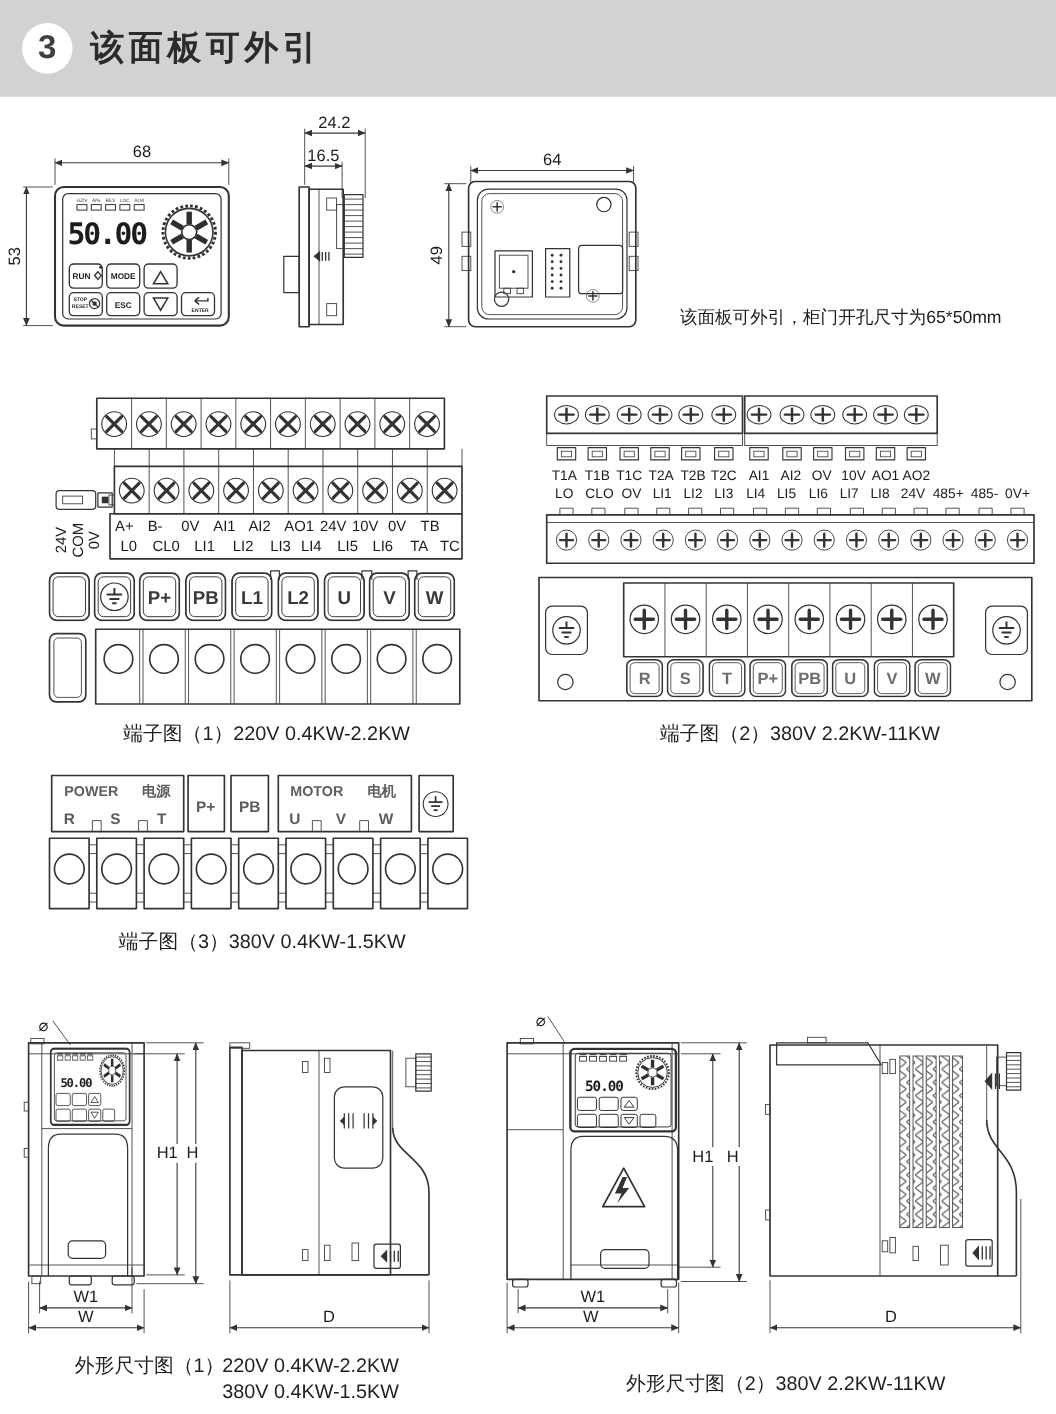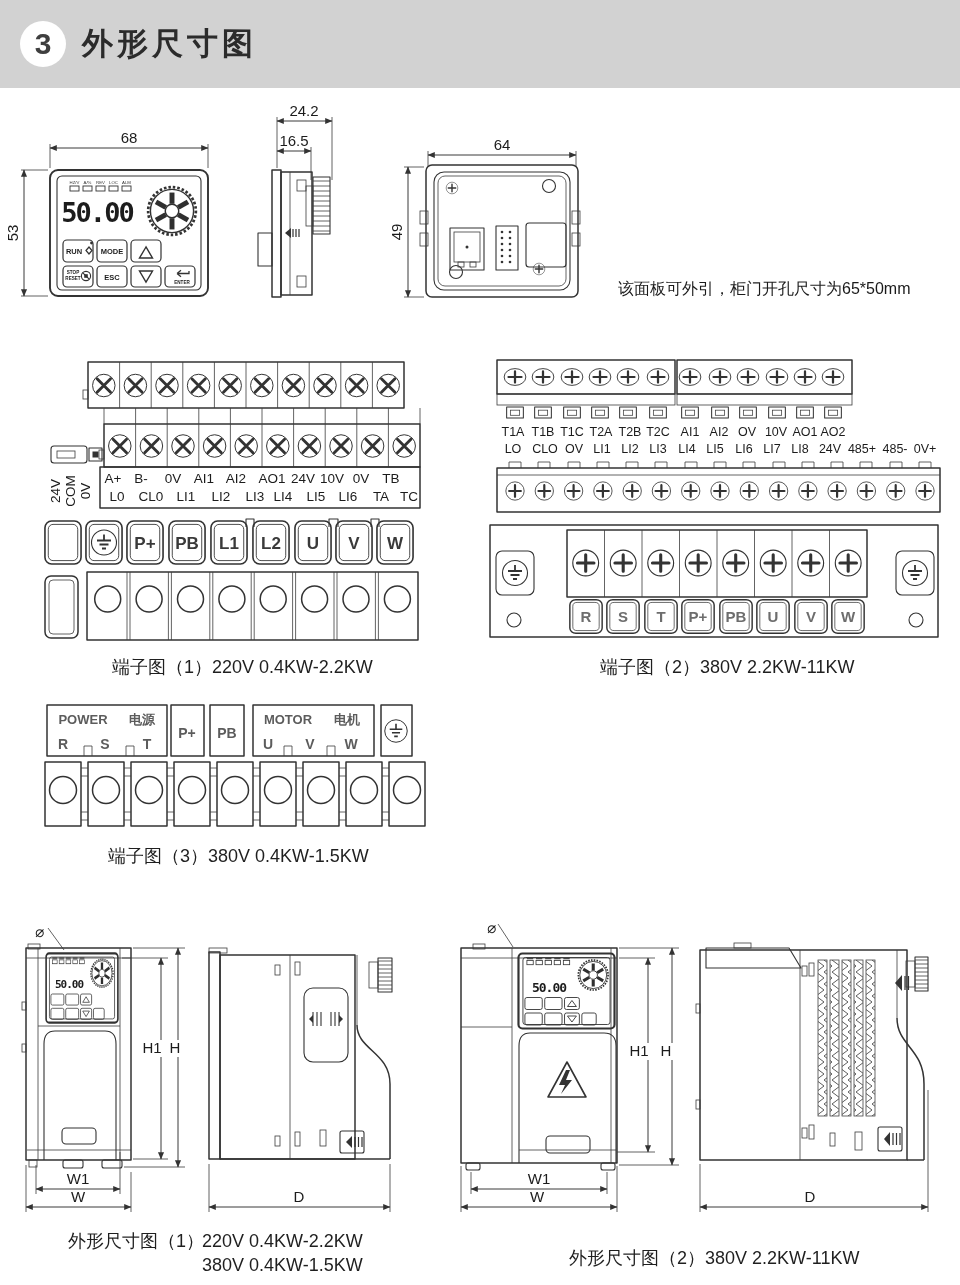--- a/index.html
+++ b/index.html
@@ -37,21 +37,21 @@
 </style>
 </head>
 <body>
 
 <div id="page">
 
   <div class="header">
     <div class="header-circle">
       <span>3</span>
     </div>
-    <div class="header-title">外形尺寸图</div>
+    <div class="header-title">该面板可外引</div>
   </div>
 
   <svg width="960" height="1285" viewBox="0 0 960 1285">
     <defs>
       <marker id="ar" viewBox="0 0 10 10" refX="8.5" refY="5" markerWidth="8" markerHeight="8" orient="auto-start-reverse">
         <path d="M0,1.2 L9,5 L0,8.8 Z" fill="#333"></path>
       </marker>
       <pattern id="hch" width="8" height="12" patternUnits="userSpaceOnUse">
         <path d="M0,0 L8,6 L0,12" fill="none" stroke="#4a4a4a" stroke-width="0.9"></path>
       </pattern>

